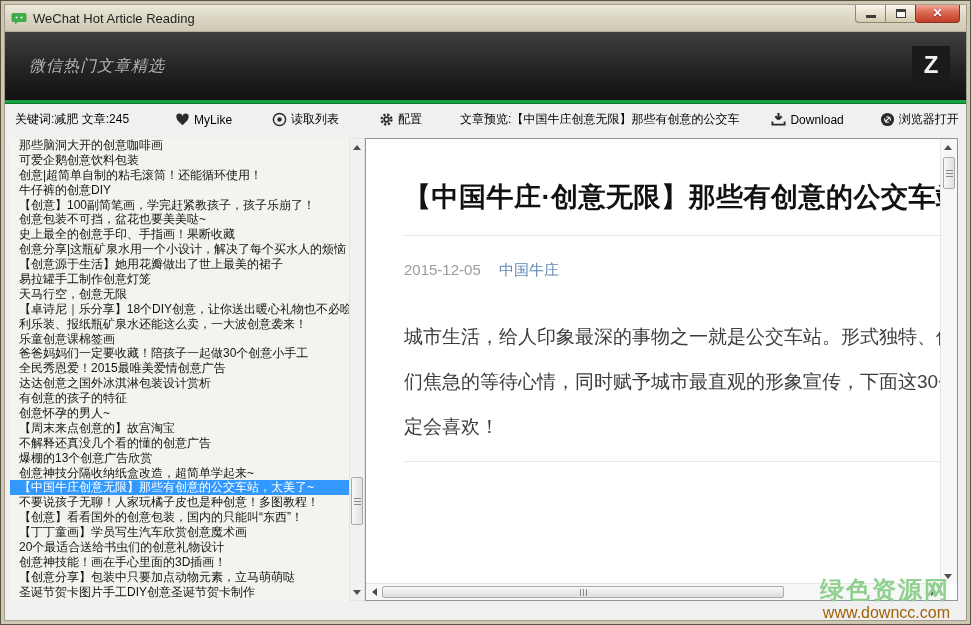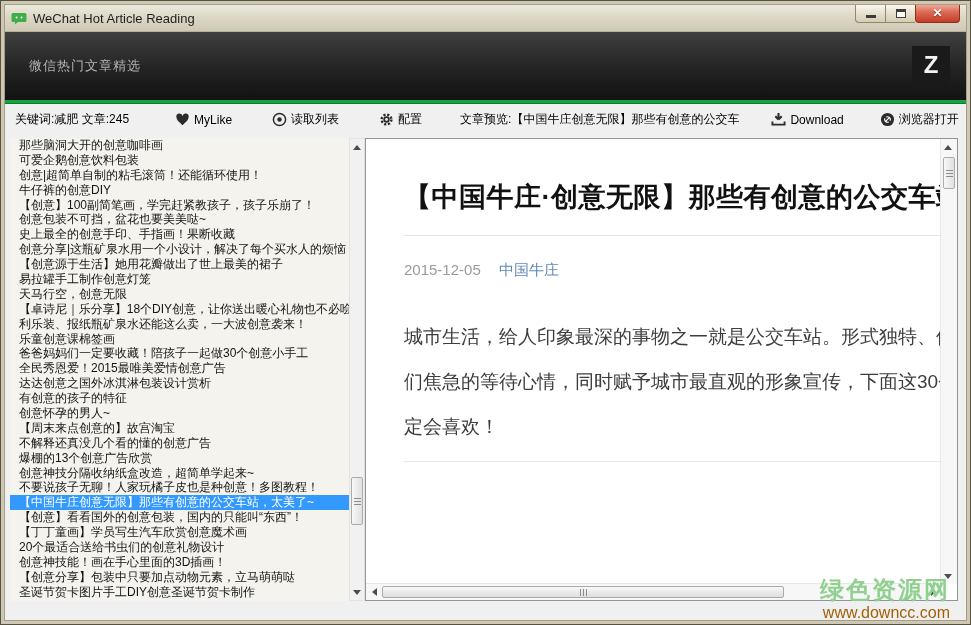--- a/index.html
+++ b/index.html
@@ -45,21 +45,21 @@
   }
   .glyph-min { width:10px; height:3px; background:#3c3c3c; margin-top:6px; }
   .glyph-max { width:10px; height:9px; border:1px solid #3c3c3c; border-top:3px solid #3c3c3c; background:#fbfaf3; }
 
   
   .header {
     height:68px; flex:0 0 68px;
     background:linear-gradient(180deg,#404040 0%,#232323 55%,#121212 100%);
     position:relative; display:flex; align-items:center;
   }
-  .header-title { color:#b4b4b4; font-size:13px; margin-left:24px; letter-spacing:1px; }
+  .header-title { color:#b4b4b4; font-size:16px; margin-left:24px; letter-spacing:1px;font-style:italic; }
   .z-logo {
     position:absolute; right:16px; top:14px; width:38px; height:38px;
     background:#1a1a1a; color:#f2f2f2; font-weight:bold; font-size:24px;
     display:flex; align-items:center; justify-content:center;
   }
   .green-bar { height:4px; flex:0 0 4px; background:#18a342; border-bottom:1px solid #0c端7427; }
   .green-bar { border-bottom:1px solid #0e7a2b; }
 
   
   .toolbar {
@@ -263,22 +263,22 @@
           <div class="list-item">乐童创意课棉签画</div>
           <div class="list-item">爸爸妈妈们一定要收藏！陪孩子一起做30个创意小手工</div>
           <div class="list-item">全民秀恩爱！2015最唯美爱情创意广告</div>
           <div class="list-item">达达创意之国外冰淇淋包装设计赏析</div>
           <div class="list-item">有创意的孩子的特征</div>
           <div class="list-item">创意怀孕的男人~</div>
           <div class="list-item">【周末来点创意的】故宫淘宝</div>
           <div class="list-item">不解释还真没几个看的懂的创意广告</div>
           <div class="list-item">爆棚的13个创意广告欣赏</div>
           <div class="list-item">创意神技分隔收纳纸盒改造，超简单学起来~</div>
+          <div class="list-item selected">【中国牛庄创意无限】那些有创意的公交车站，太美了~</div>
           <div class="list-item">不要说孩子无聊！人家玩橘子皮也是种创意！多图教程！</div>
-          <div class="list-item selected">【中国牛庄创意无限】那些有创意的公交车站，太美了~</div>
           <div class="list-item">【创意】看看国外的创意包装，国内的只能叫“东西”！</div>
           <div class="list-item">【丁丁童画】学员写生汽车欣赏创意魔术画</div>
           <div class="list-item">20个最适合送给书虫们的创意礼物设计</div>
           <div class="list-item">创意神技能！画在手心里面的3D插画！</div>
           <div class="list-item">【创意分享】包装中只要加点动物元素，立马萌萌哒</div>
           <div class="list-item">圣诞节贺卡图片手工DIY创意圣诞节贺卡制作</div>
         </div>
 
       <div class="vscroll list-scroll">
         <span class="sb-arrow" style="top:1px;">

